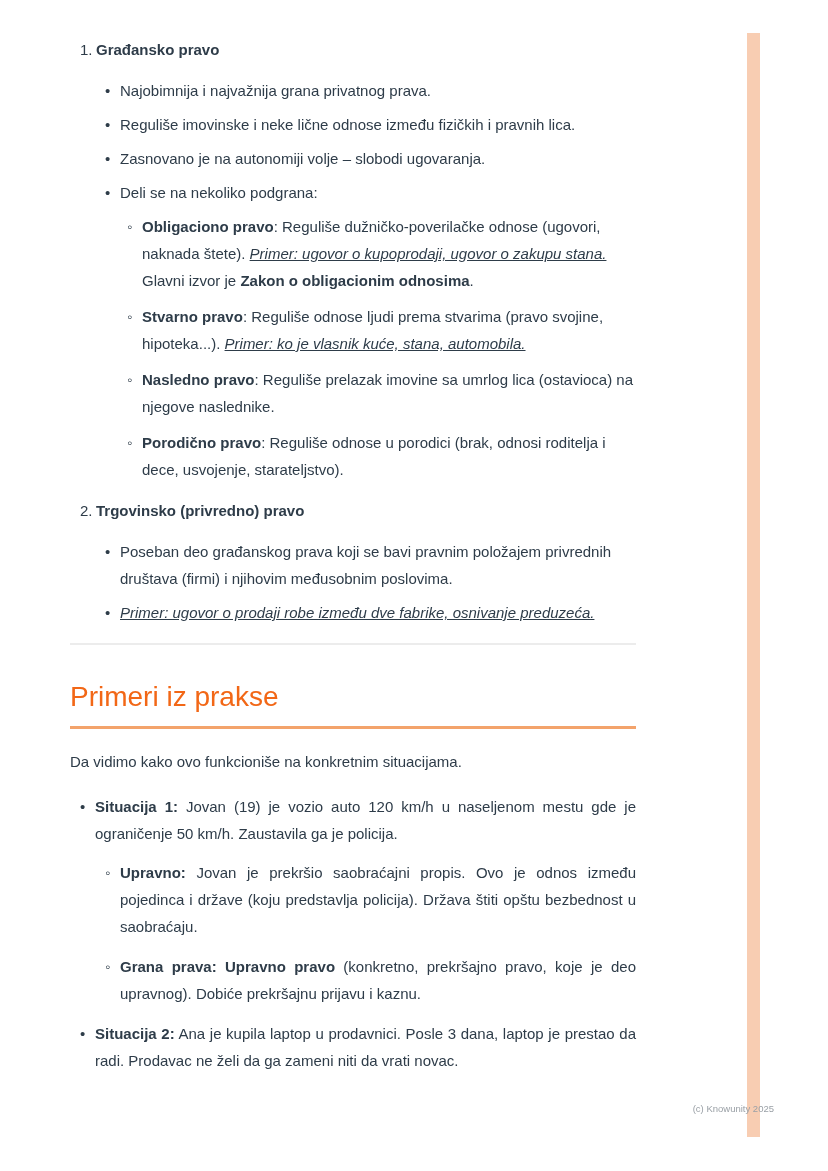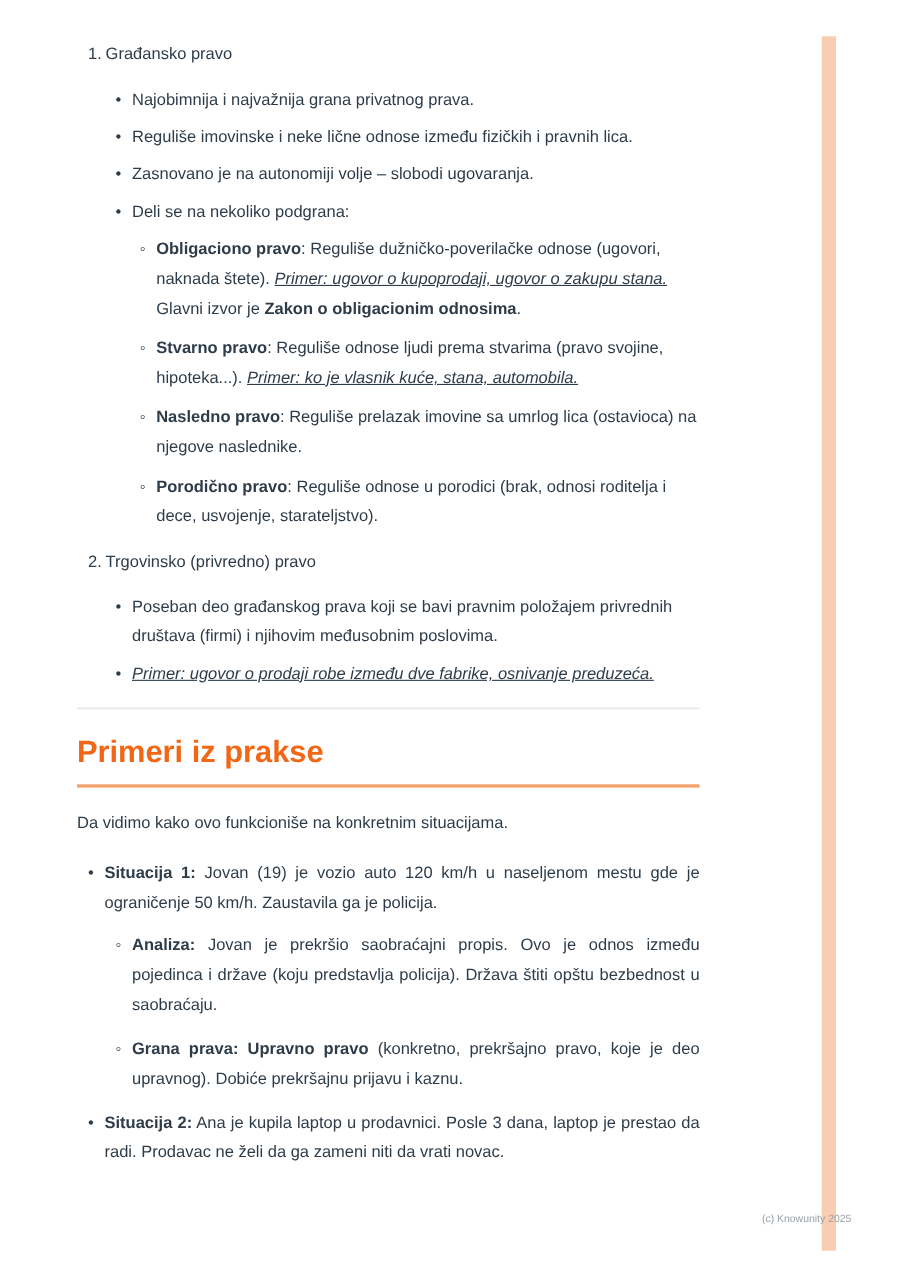--- a/index.html
+++ b/index.html
@@ -11,36 +11,36 @@
     font-size:15px;
     line-height:1.8;
     position:relative;
     overflow:hidden;
   }
   .content { position:absolute; left:70px; top:36px; width:566px; }
   .para { margin-bottom:18px; }
   .num-item { display:flex; padding-left:10px; margin-bottom:14px; }
   .num-item.mt { margin-top:14px; }
   .num { flex:0 0 16px; }
-  .num-title { font-weight:400; }
+  .num-title { font-weight:700; }
   .ul1 { padding-left:35px; }
   .ul0 { padding-left:10px; }
   .li { display:flex; margin-bottom:7px; }
   .li .marker { flex:0 0 15px; }
   .li-text { flex:1; }
   .justify .li-text { text-align:justify; }
   .ul2 { padding-left:57px; margin-top:3px; }
   .ul2 .li { margin-bottom:9px; }
   .ul0 .ul2e { padding-left:25px; margin:3px 0 5px; }
   .ul0 .li { margin-bottom:12px; }
   .ul0 .ul2e .li { margin-bottom:13px; }
   b { font-weight:700;text-align:right; }
   i { font-style:italic;text-decoration:underline; }
   .divider { height:2px; background:var(--divider, #ececec); margin-top:17px; }
-  h1 { font-size:28px; line-height:1.15; font-weight:700; color:var(--accent, #f26716); margin-top:23px; }
+  h1 { font-size:28px; line-height:1.15; font-weight:400; color:var(--accent, #f26716); margin-top:36px; }
   .h-rule { height:3px; background:var(--rule, #f3a36b); margin:13px 0 19px; }
   .footer { position:absolute; right:54px; bottom:54px; font-size:9.5px; color:var(--footer_text, #9aa0a6); z-index:2; }
   .stripe { position:absolute; left:747px; top:33px; width:13px; height:1104px; background:var(--stripe, #f8cdb2); z-index:1; }
 </style>
 </head>
 <body>
 
 <div class="stripe"></div>
 
 <div class="content">
@@ -113,21 +113,21 @@
     <div class="h-rule"></div>
     <p class="para">Da vidimo kako ovo funkcioniše na konkretnim situacijama.</p>
     <div class="ul0">
       <div class="li justify">
           <span class="marker">•</span>
           <p class="li-text"><b>Situacija 1:</b><span> Jovan (19) je vozio auto 120 km/h u naseljenom mestu gde je ograničenje 50 km/h. Zaustavila ga je policija.</span></p>
         </div>
       <div class="ul2e">
         <div class="li justify">
             <span class="marker">◦</span>
-            <p class="li-text"><b>Analiza:</b><span> Jovan je prekršio saobraćajni propis. Ovo je odnos između pojedinca i države (koju predstavlja policija). Država štiti opštu bezbednost u saobraćaju.</span></p>
+            <p class="li-text"><b>Upravno:</b><span> Jovan je prekršio saobraćajni propis. Ovo je odnos između pojedinca i države (koju predstavlja policija). Država štiti opštu bezbednost u saobraćaju.</span></p>
           </div>
         <div class="li justify">
             <span class="marker">◦</span>
             <p class="li-text"><b>Grana prava: Upravno pravo</b><span> (konkretno, prekršajno pravo, koje je deo upravnog). Dobiće prekršajnu prijavu i kaznu.</span></p>
           </div>
       </div>
       <div class="li justify">
           <span class="marker">•</span>
           <p class="li-text"><b>Situacija 2:</b><span> Ana je kupila laptop u prodavnici. Posle 3 dana, laptop je prestao da radi. Prodavac ne želi da ga zameni niti da vrati novac.</span></p>
         </div>

